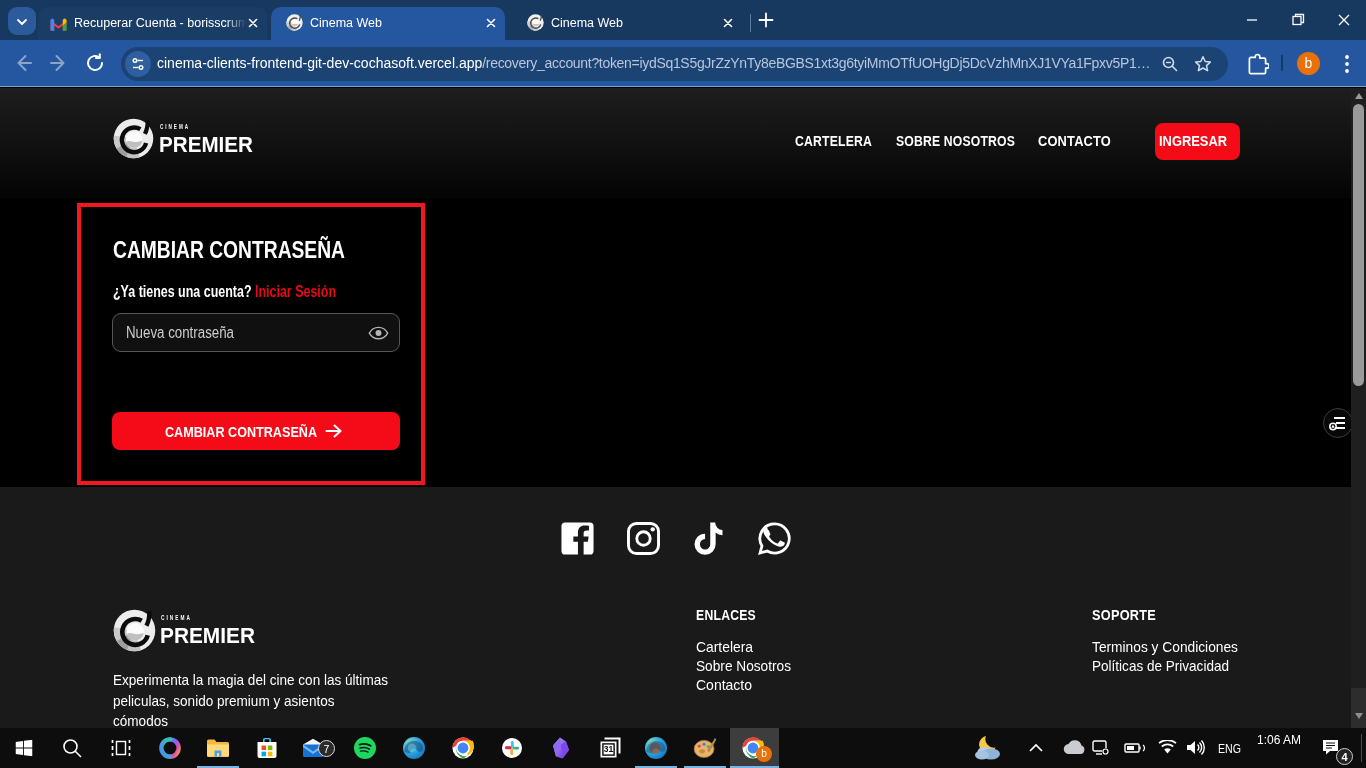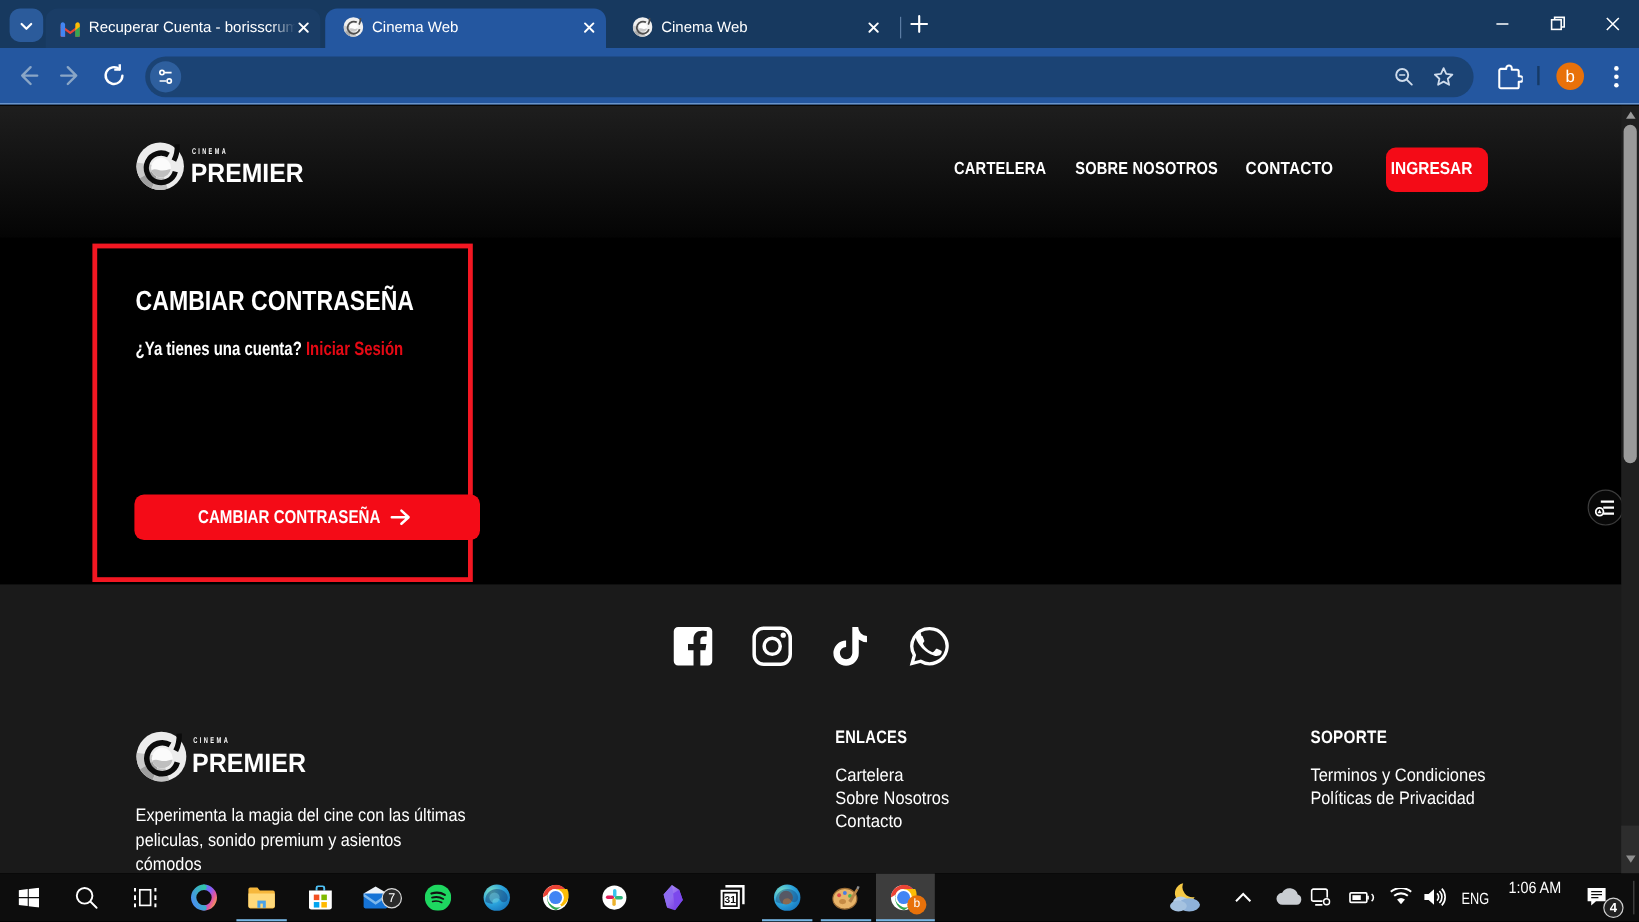--- a/index.html
+++ b/index.html
@@ -28,21 +28,21 @@
   .wctl { position:absolute; top:0; height:40px; color:#fff; }
 
   
   #page { position:absolute; left:0; top:88px; width:1366px; height:640px; background:#000; overflow:hidden; }
   #pghead { position:absolute; left:0; top:0; width:1366px; height:110px; background:linear-gradient(#1e1e1e,#040404); }
   .navlink { position:absolute; top:45px; font-size:14.5px; font-weight:bold; color:#fff; letter-spacing:.2px; white-space:nowrap; transform-origin:left; }
   #ingresar { position:absolute; left:1155px; top:35px; width:85px; height:37px; background:#f40b17; border-radius:8px; color:#fff; font-weight:bold; font-size:14.5px; text-align:center; line-height:37px; }
   #dropdown { position:absolute; left:426px; top:34px; width:200px; height:36px; background:#111; border-radius:8px; }
   #dropdown span { position:absolute; left:11px; top:10px; font-size:14px; font-weight:bold; color:#fff; letter-spacing:.3px; }
 
-  #form { position:absolute; left:77px; top:115px; width:317px; height:282px; border:4px solid #f31722; background:#000; }
+  #form { position:absolute; left:77px; top:115px; width:348px; height:282px; border:4px solid #f31722; background:#000; }
   #form h1 { position:absolute; left:32px; top:30px; font-size:23px; font-weight:bold; color:#fff; white-space:nowrap; transform-origin:left; }
   .quest { position:absolute; left:32px; top:76px; font-size:16px; font-weight:bold; color:#fff; white-space:nowrap; transform-origin:left; }
   .quest .red { color:#e50914; }
   .inp { position:absolute; left:31px; width:288px; height:39px; border:1px solid #565656; border-radius:9px; background:#101010; }
   .inp span { position:absolute; left:13px; top:10px; font-size:16px; color:#cdcdcd; white-space:nowrap; transform-origin:left; display:inline-block; }
   .inp svg { position:absolute; right:10px; top:12px; }
   #btnform { position:absolute; left:31px; top:205px; width:288px; height:38px; background:#f40b17; border-radius:8px; }
   #btnform span { position:absolute; left:53px; top:11px; font-size:15.5px; font-weight:bold; color:#fff; white-space:nowrap; transform-origin:left; }
 
   #footer { position:absolute; left:0; top:399px; width:1366px; height:241px; background:#1a1a1a; }
@@ -168,20 +168,21 @@
     </svg>
   <div id="urlbar">
     <div id="tunecirc">
         <svg style="position:absolute;left:5px;top:5px" width="16" height="16" viewBox="0 0 16 16">
       <circle cx="5" cy="4.5" r="1.8" fill="none" stroke="#fff" stroke-width="1.4"></circle>
           <path d="M7.5,4.5 H13" stroke="#fff" stroke-width="1.4"></path>
       <circle cx="11" cy="11.5" r="1.8" fill="none" stroke="#fff" stroke-width="1.4"></circle>
           <path d="M3,11.5 H8.5" stroke="#fff" stroke-width="1.4"></path>
     </svg>
       </div>
+    <div class="urltext"><span style="color:#fff">cinema-clients-frontend-git-dev-cochasoft.vercel.app</span><span class="gray" style="letter-spacing:-0.31px">/recovery_account?token=iydSq1S5gJrZzYnTy8eBGBS1xt3g6tyiMmOTfUOHgDj5DcVzhMnXJ1VYa1Fpxv5P1…</span></div>
     <svg style="position:absolute;left:1040px;top:8px" width="18" height="18" viewBox="0 0 18 18">
         <circle cx="7.5" cy="7.5" r="5" fill="none" stroke="#cfdcec" stroke-width="1.6"></circle>
         <path d="M11.3,11.3 L15.5,15.5" stroke="#cfdcec" stroke-width="1.6" stroke-linecap="round"></path>
         <path d="M5,7.5 H10" stroke="#cfdcec" stroke-width="1.4"></path>
       </svg>
     <svg style="position:absolute;left:1073px;top:8px" width="18" height="18" viewBox="0 0 18 18">
         <path d="M9,1.8 L11.2,6.5 L16.3,7.1 L12.5,10.6 L13.6,15.7 L9,13 L4.4,15.7 L5.5,10.6 L1.7,7.1 L6.8,6.5 Z" fill="none" stroke="#cfdcec" stroke-width="1.5" stroke-linejoin="round"></path>
       </svg>
   </div>
   <svg style="position:absolute;left:1247px;top:13px" width="22" height="22" viewBox="0 0 22 22">
@@ -205,20 +206,27 @@
     <div id="prem1" style="position: absolute; left: 159px; top: 44px; font-size: 22px; font-weight: bold; color: rgb(255, 255, 255); transform-origin: left center; white-space: nowrap; transform: scaleX(0.937656);">PREMIER</div>
     <div class="navlink" id="nv1" style="left: 795px; transform: scaleX(0.844125);">CARTELERA</div>
     <div class="navlink" id="nv2" style="left: 896px; transform: scaleX(0.841733);">SOBRE NOSOTROS</div>
     <div class="navlink" id="nv3" style="left: 1038px; transform: scaleX(0.885687);">CONTACTO</div>
     <div id="ingresar"><span id="ing" style="display: inline-block; transform-origin: left center; transform: scaleX(0.888345);">INGRESAR</span></div>
   </div>
 
   <div id="form">
     <h1 id="formh" style="transform: scaleX(0.836696);">CAMBIAR CONTRASEÑA</h1>
     <div class="quest" id="questtx" style="transform: scaleX(0.778827);">¿Ya tienes una cuenta? <span class="red">Iniciar Sesión</span></div>
+    <div class="inp" style="top:106px">
+        <span id="ph1" style="transform: scaleX(0.831669);">Nueva contraseña</span>
+        <svg width="21" height="15" viewBox="0 0 24 17">
+          <path d="M12,1.5 C7,1.5 3.3,4.8 1.5,8 C3.3,11.2 7,14.5 12,14.5 C17,14.5 20.7,11.2 22.5,8 C20.7,4.8 17,1.5 12,1.5 Z" fill="none" stroke="#b5b5b5" stroke-width="1.6"></path>
+          <circle cx="12" cy="8" r="3.4" fill="#b5b5b5"></circle>
+        </svg>
+      </div>
     <div id="btnform">
         <span id="btx" style="transform: scaleX(0.813446);">CAMBIAR CONTRASEÑA</span>
         <svg id="barw" style="position: absolute; top: 12px; left: 213px;" width="17" height="14" viewBox="0 0 17 14">
           <path d="M1.5,7 H15 M9.5,1.5 L15.5,7 L9.5,12.5" fill="none" stroke="#fff" stroke-width="2.1" stroke-linejoin="round" stroke-linecap="round"></path>
         </svg>
       </div>
   </div>
 
   <div id="footer">
     <svg class="social" style="left:560px" width="35" height="35" viewBox="0 0 24 24">

